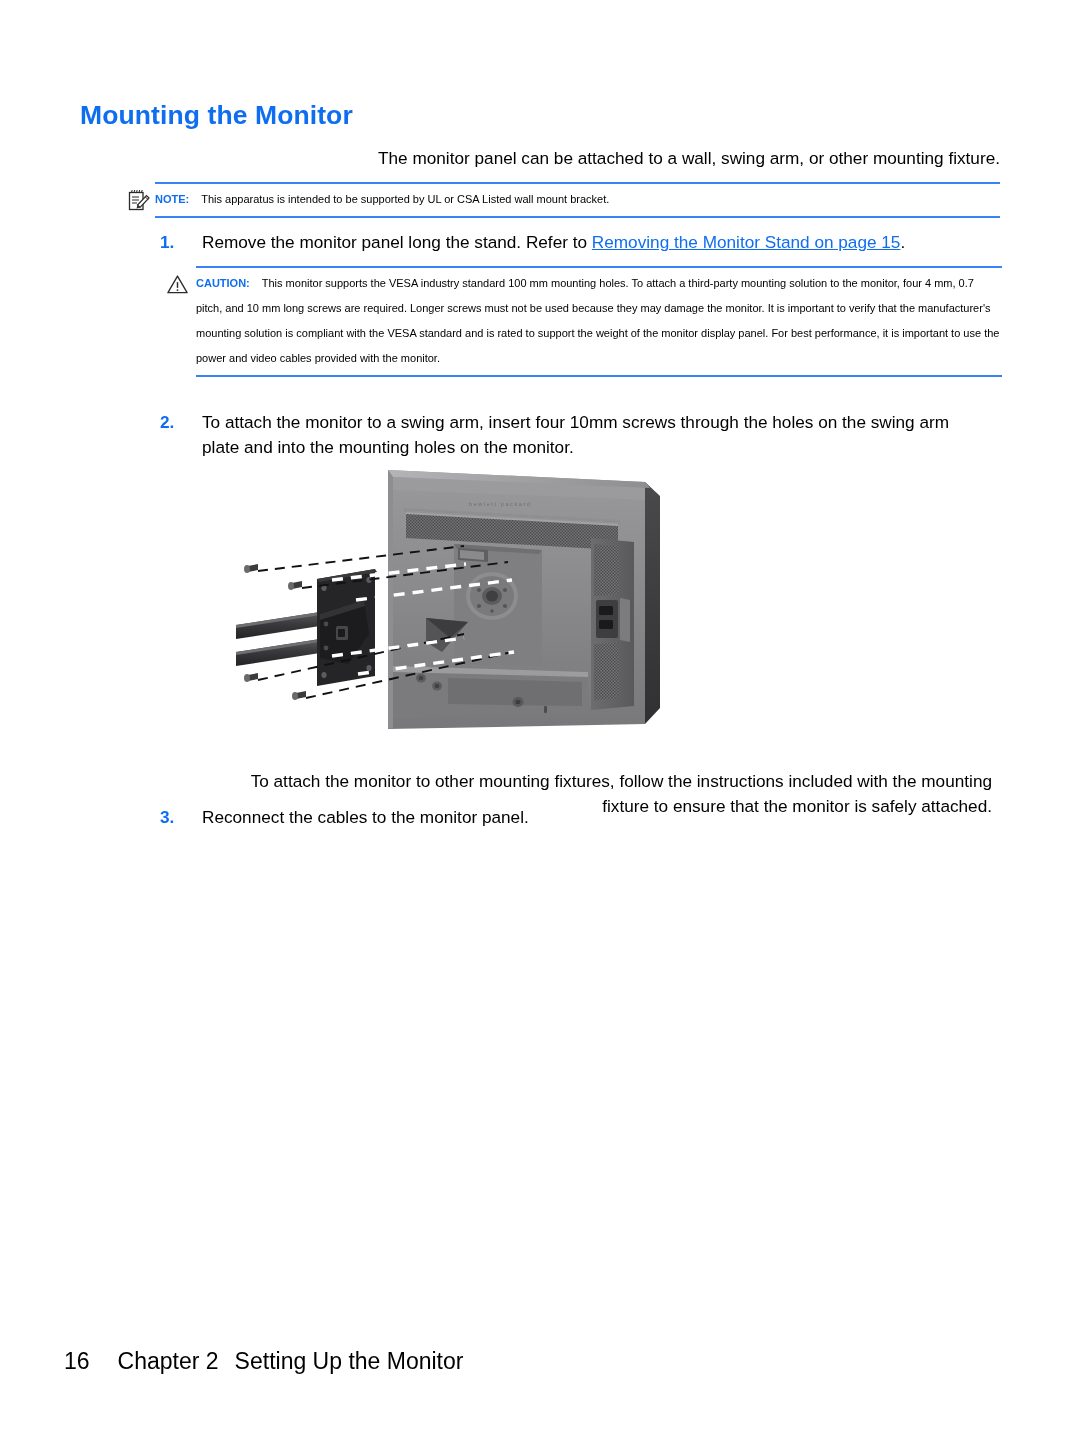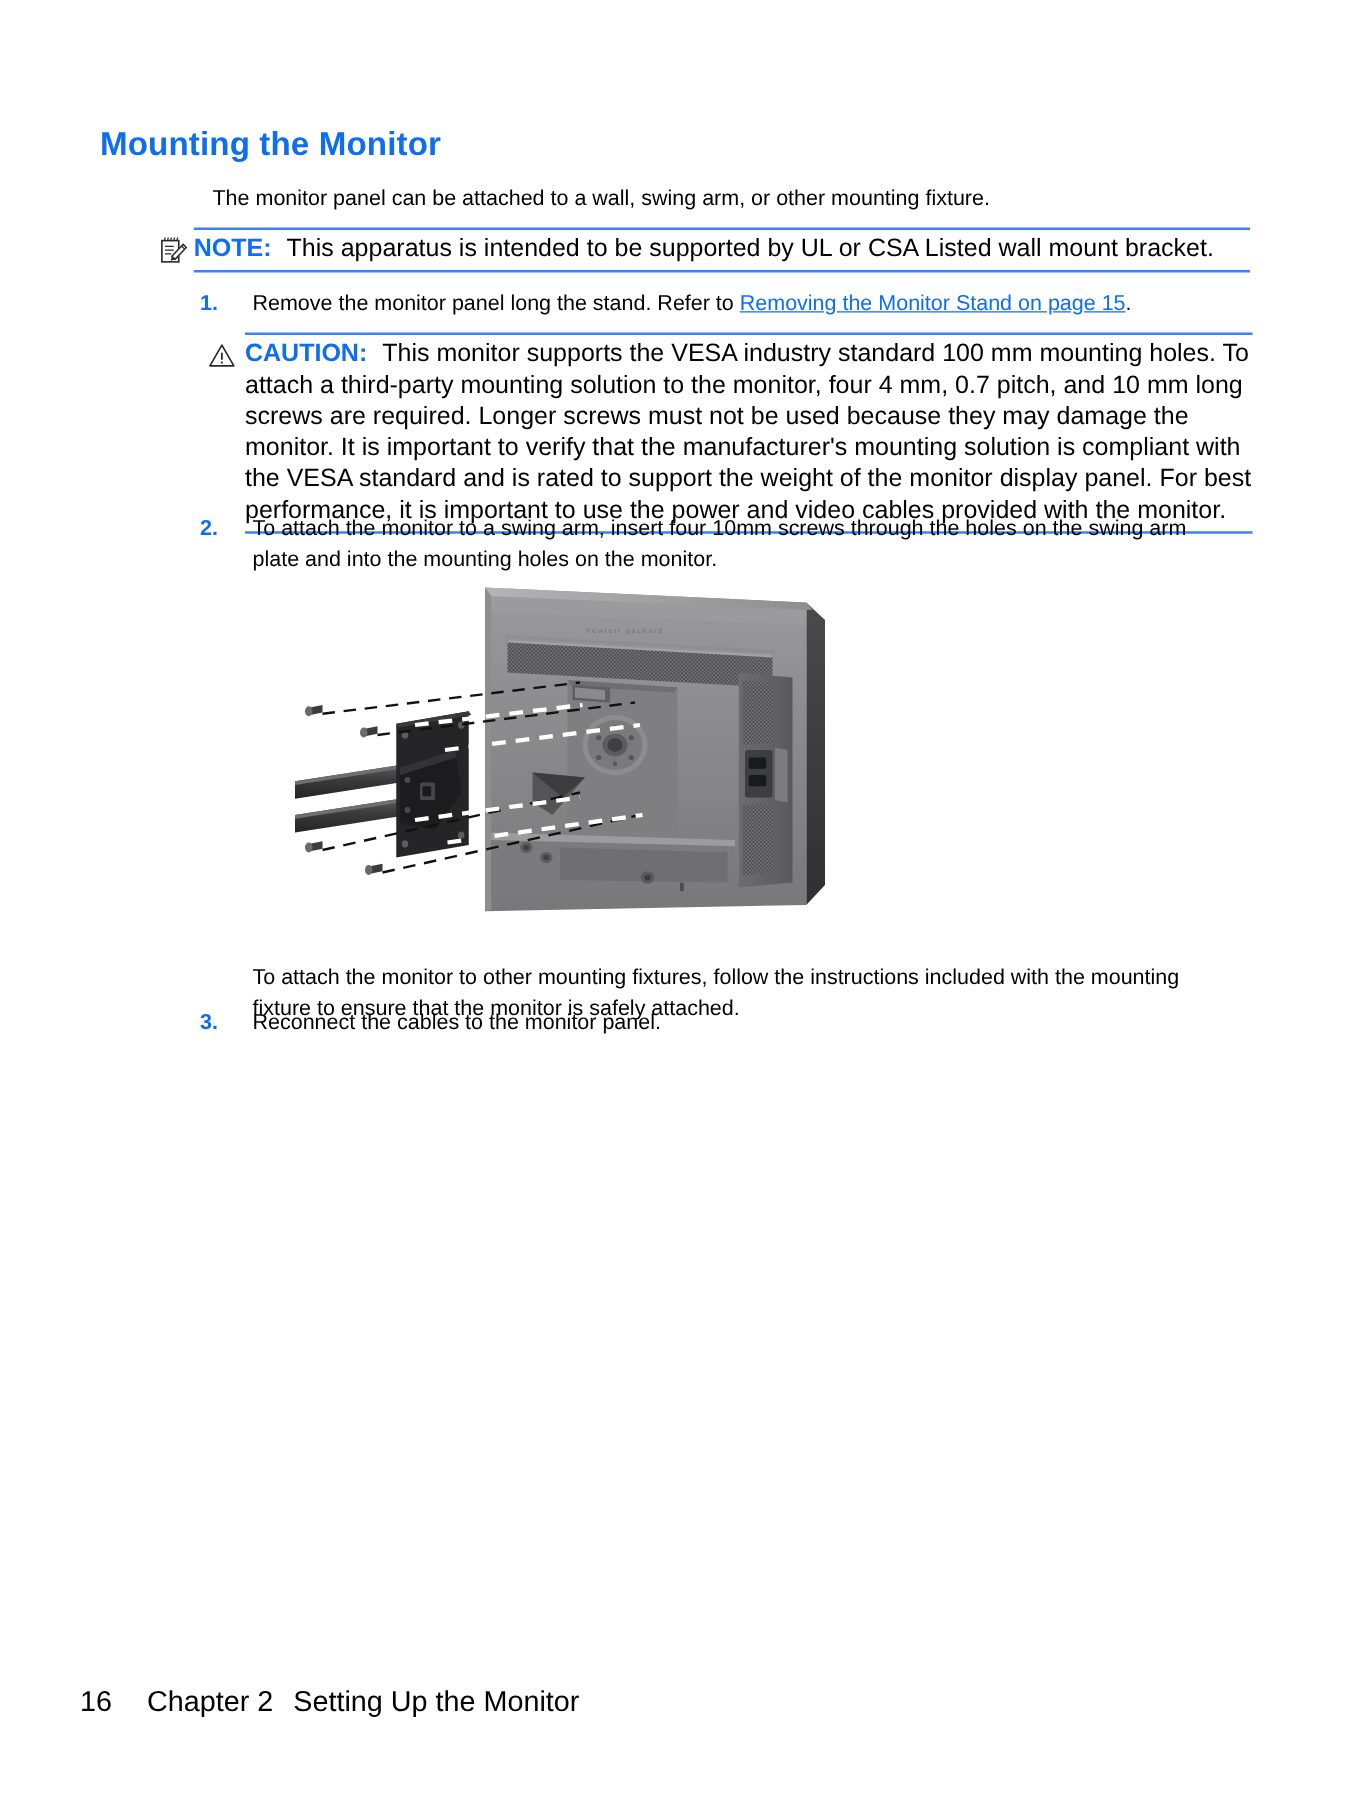--- a/index.html
+++ b/index.html
@@ -31,20 +31,21 @@
     letter-spacing: 0.1px;
     white-space: nowrap;
   }
 
   
   .body-text {
     position: absolute;
     font-size: 17.2px;
     line-height: 25px;
     color: #000;
+    text-align: right;
   }
 
   .intro-para {
     left: 170px;
     top: 146px;
     width: 830px;
   }
 
   
   .admon {
@@ -54,21 +55,21 @@
     height: 2px;
     background: #3b82f6;
     width: 100%;
   }
   .admon .rule.bottom {
     background: #3b82f6;
   }
   .admon .admon-body {
     position: relative;
     padding: 3px 0 4px 0;
-    font-size: 20px;
+    font-size: 11px;
     line-height: 25px;
   }
   .admon .admon-label {
     color: #0f6ef0;
     font-weight: bold;
     margin-right: 12px;
   }
   .admon .admon-icon {
     position: absolute;
     left: -28px;

